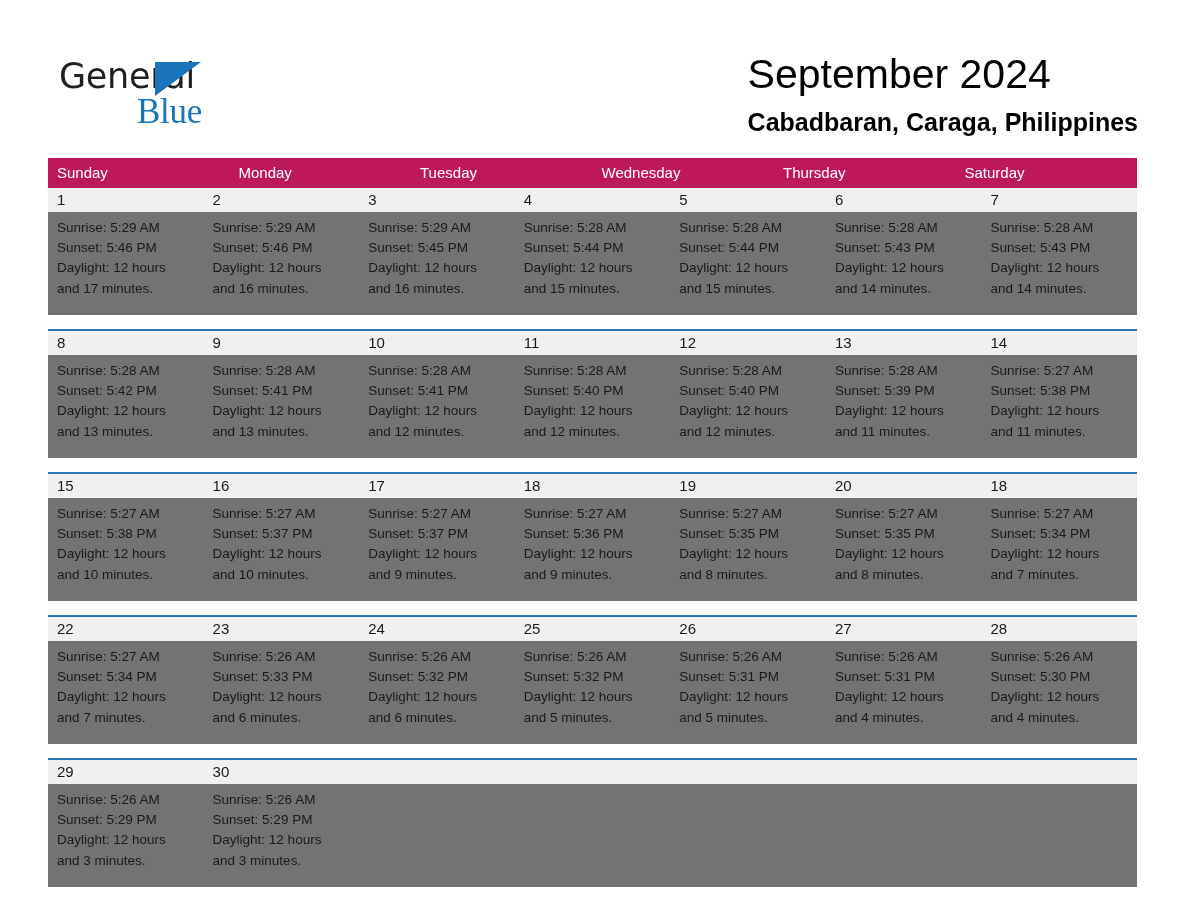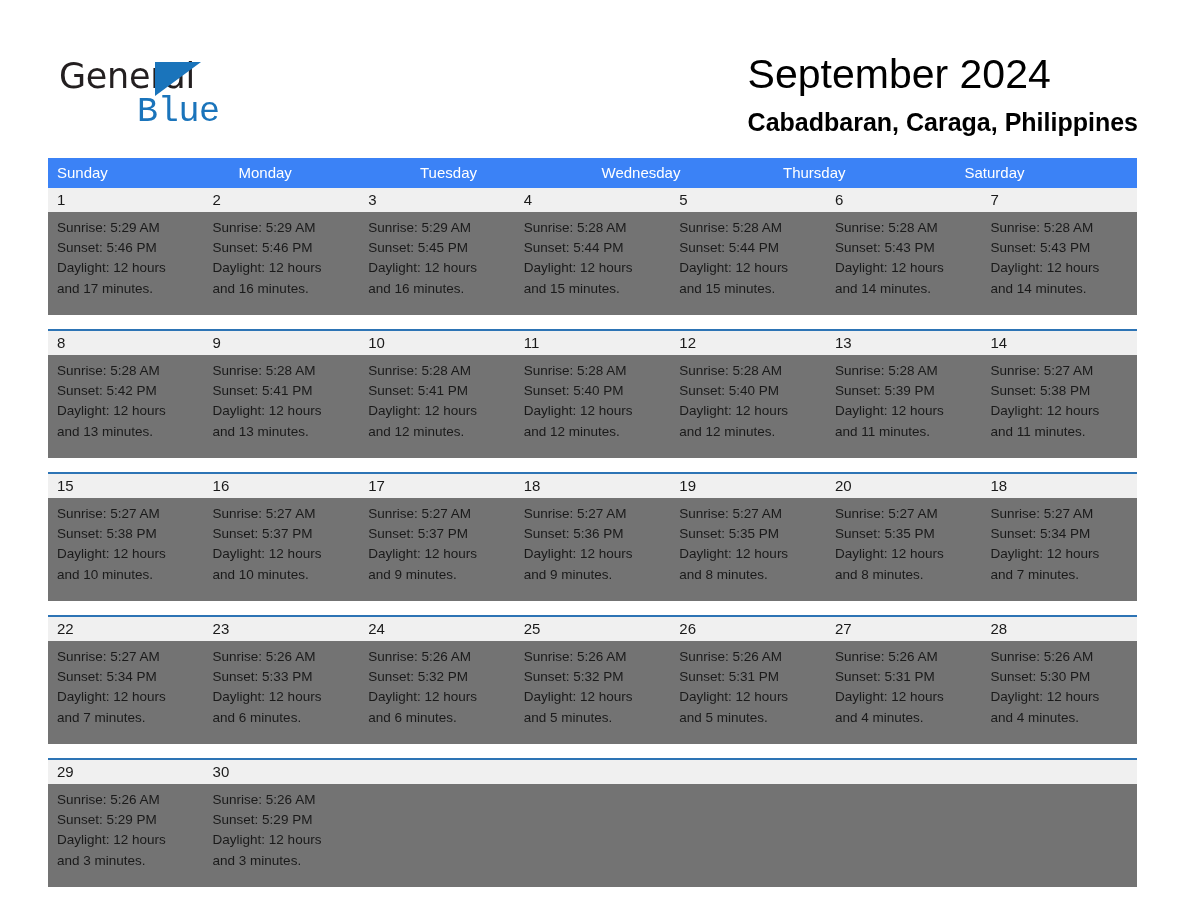--- a/index.html
+++ b/index.html
@@ -56,21 +56,21 @@
     border-right: 46px solid transparent;
   }
   .brand-blue {
     position: absolute;
     left: 78px;
     top: 36px;
     font-size: 35px;
     color: #1a74bb;
     letter-spacing: -0.3px;
     line-height: 40px;
-    font-family: Liberation Mono, monospace;
+    font-family: Liberation Serif, serif;
     font-weight: 400;
   }
   .title-block {
     position: absolute;
     right: 0;
     top: 8px;
   }
   .cal-title {
     font-size: 41px;
     color: #000000;
@@ -89,21 +89,21 @@
 
   
   .calendar {
     position: absolute;
     left: 48px;
     top: 158px;
     width: 1089px;
   }
   .weekday-header {
     display: flex;
-    background: #3b82f6;
+    background: #be185d;
     height: 30px;
   }
   .weekday-cell {
     flex: 1 1 0;
     color: #ffffff;
     font-size: 15px;
     line-height: 30px;
     padding-left: 9px;
     box-sizing: border-box;
     overflow: hidden;

